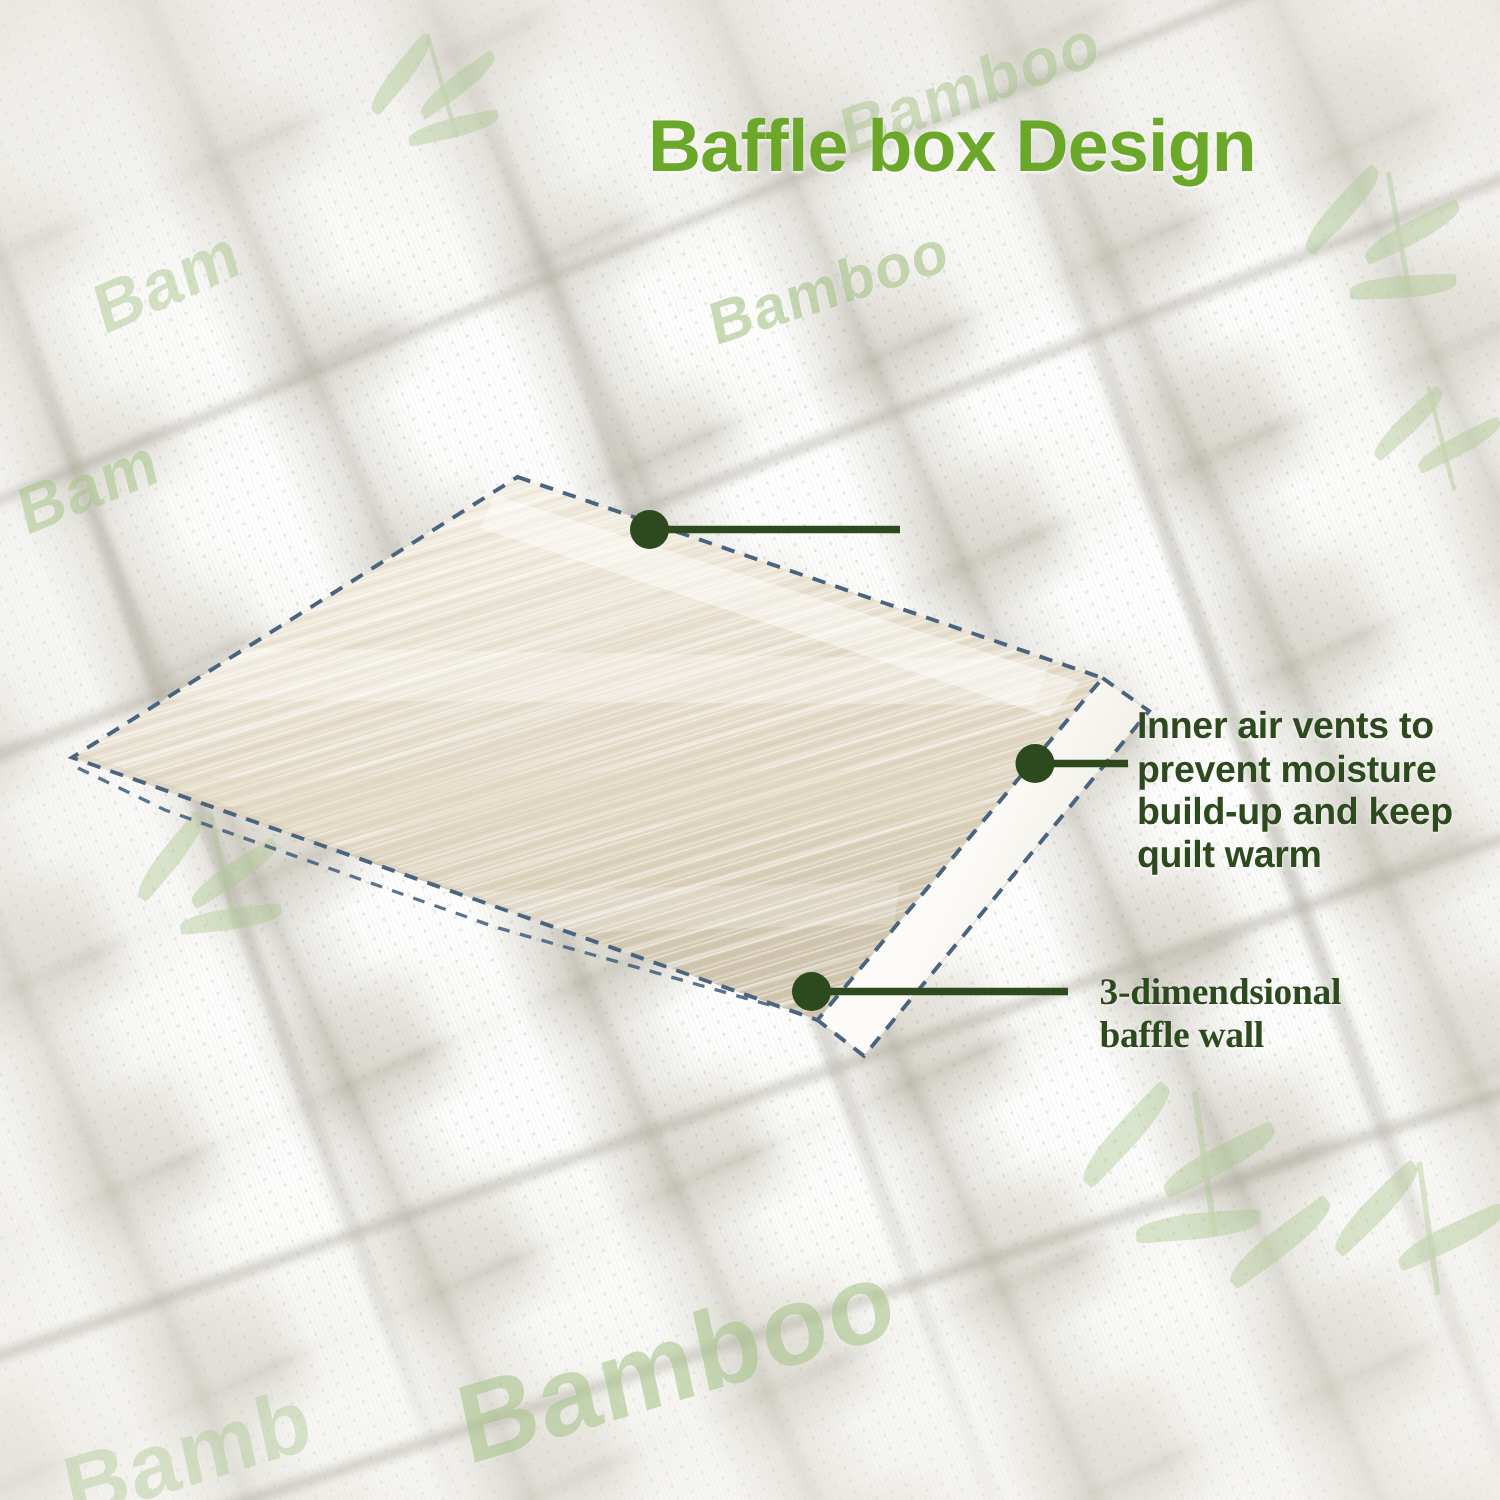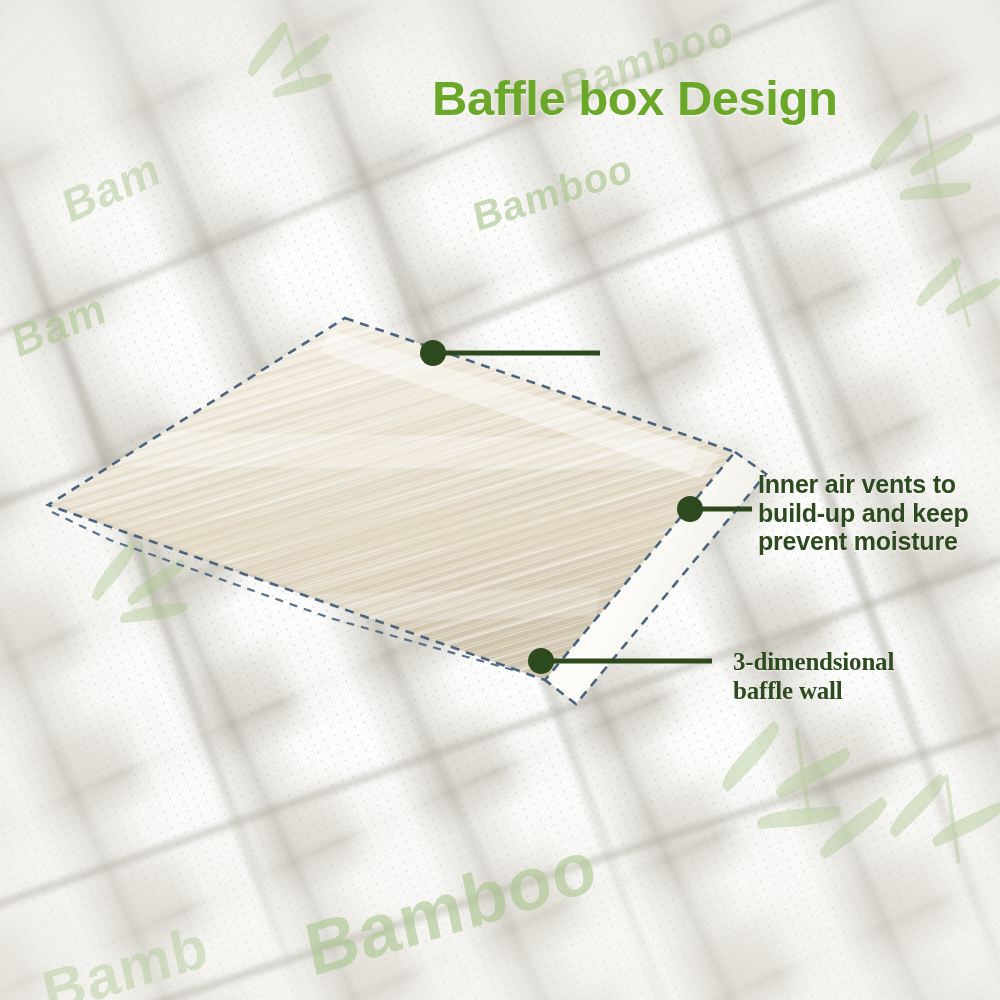--- a/index.html
+++ b/index.html
@@ -300,22 +300,23 @@
         <circle cx="541" cy="661" r="13" fill="#2d4a1f"></circle>
       </g>
   </svg>
 
   <div class="title">Baffle box Design</div>
 
 
 
   <div class="callout c2">
     <span class="ln">Inner air vents to</span>
+    <span class="ln">prevent moisture</span>
     <span class="ln">build-up and keep</span>
-    <span class="ln">prevent moisture</span>
+    <span class="ln">quilt warm</span>
   </div>
 
   <div class="callout c3">
     <span class="ln">3-dimendsional</span>
     <span class="ln">baffle wall</span>
   </div>
 
 </div>
 
 </body></html>

